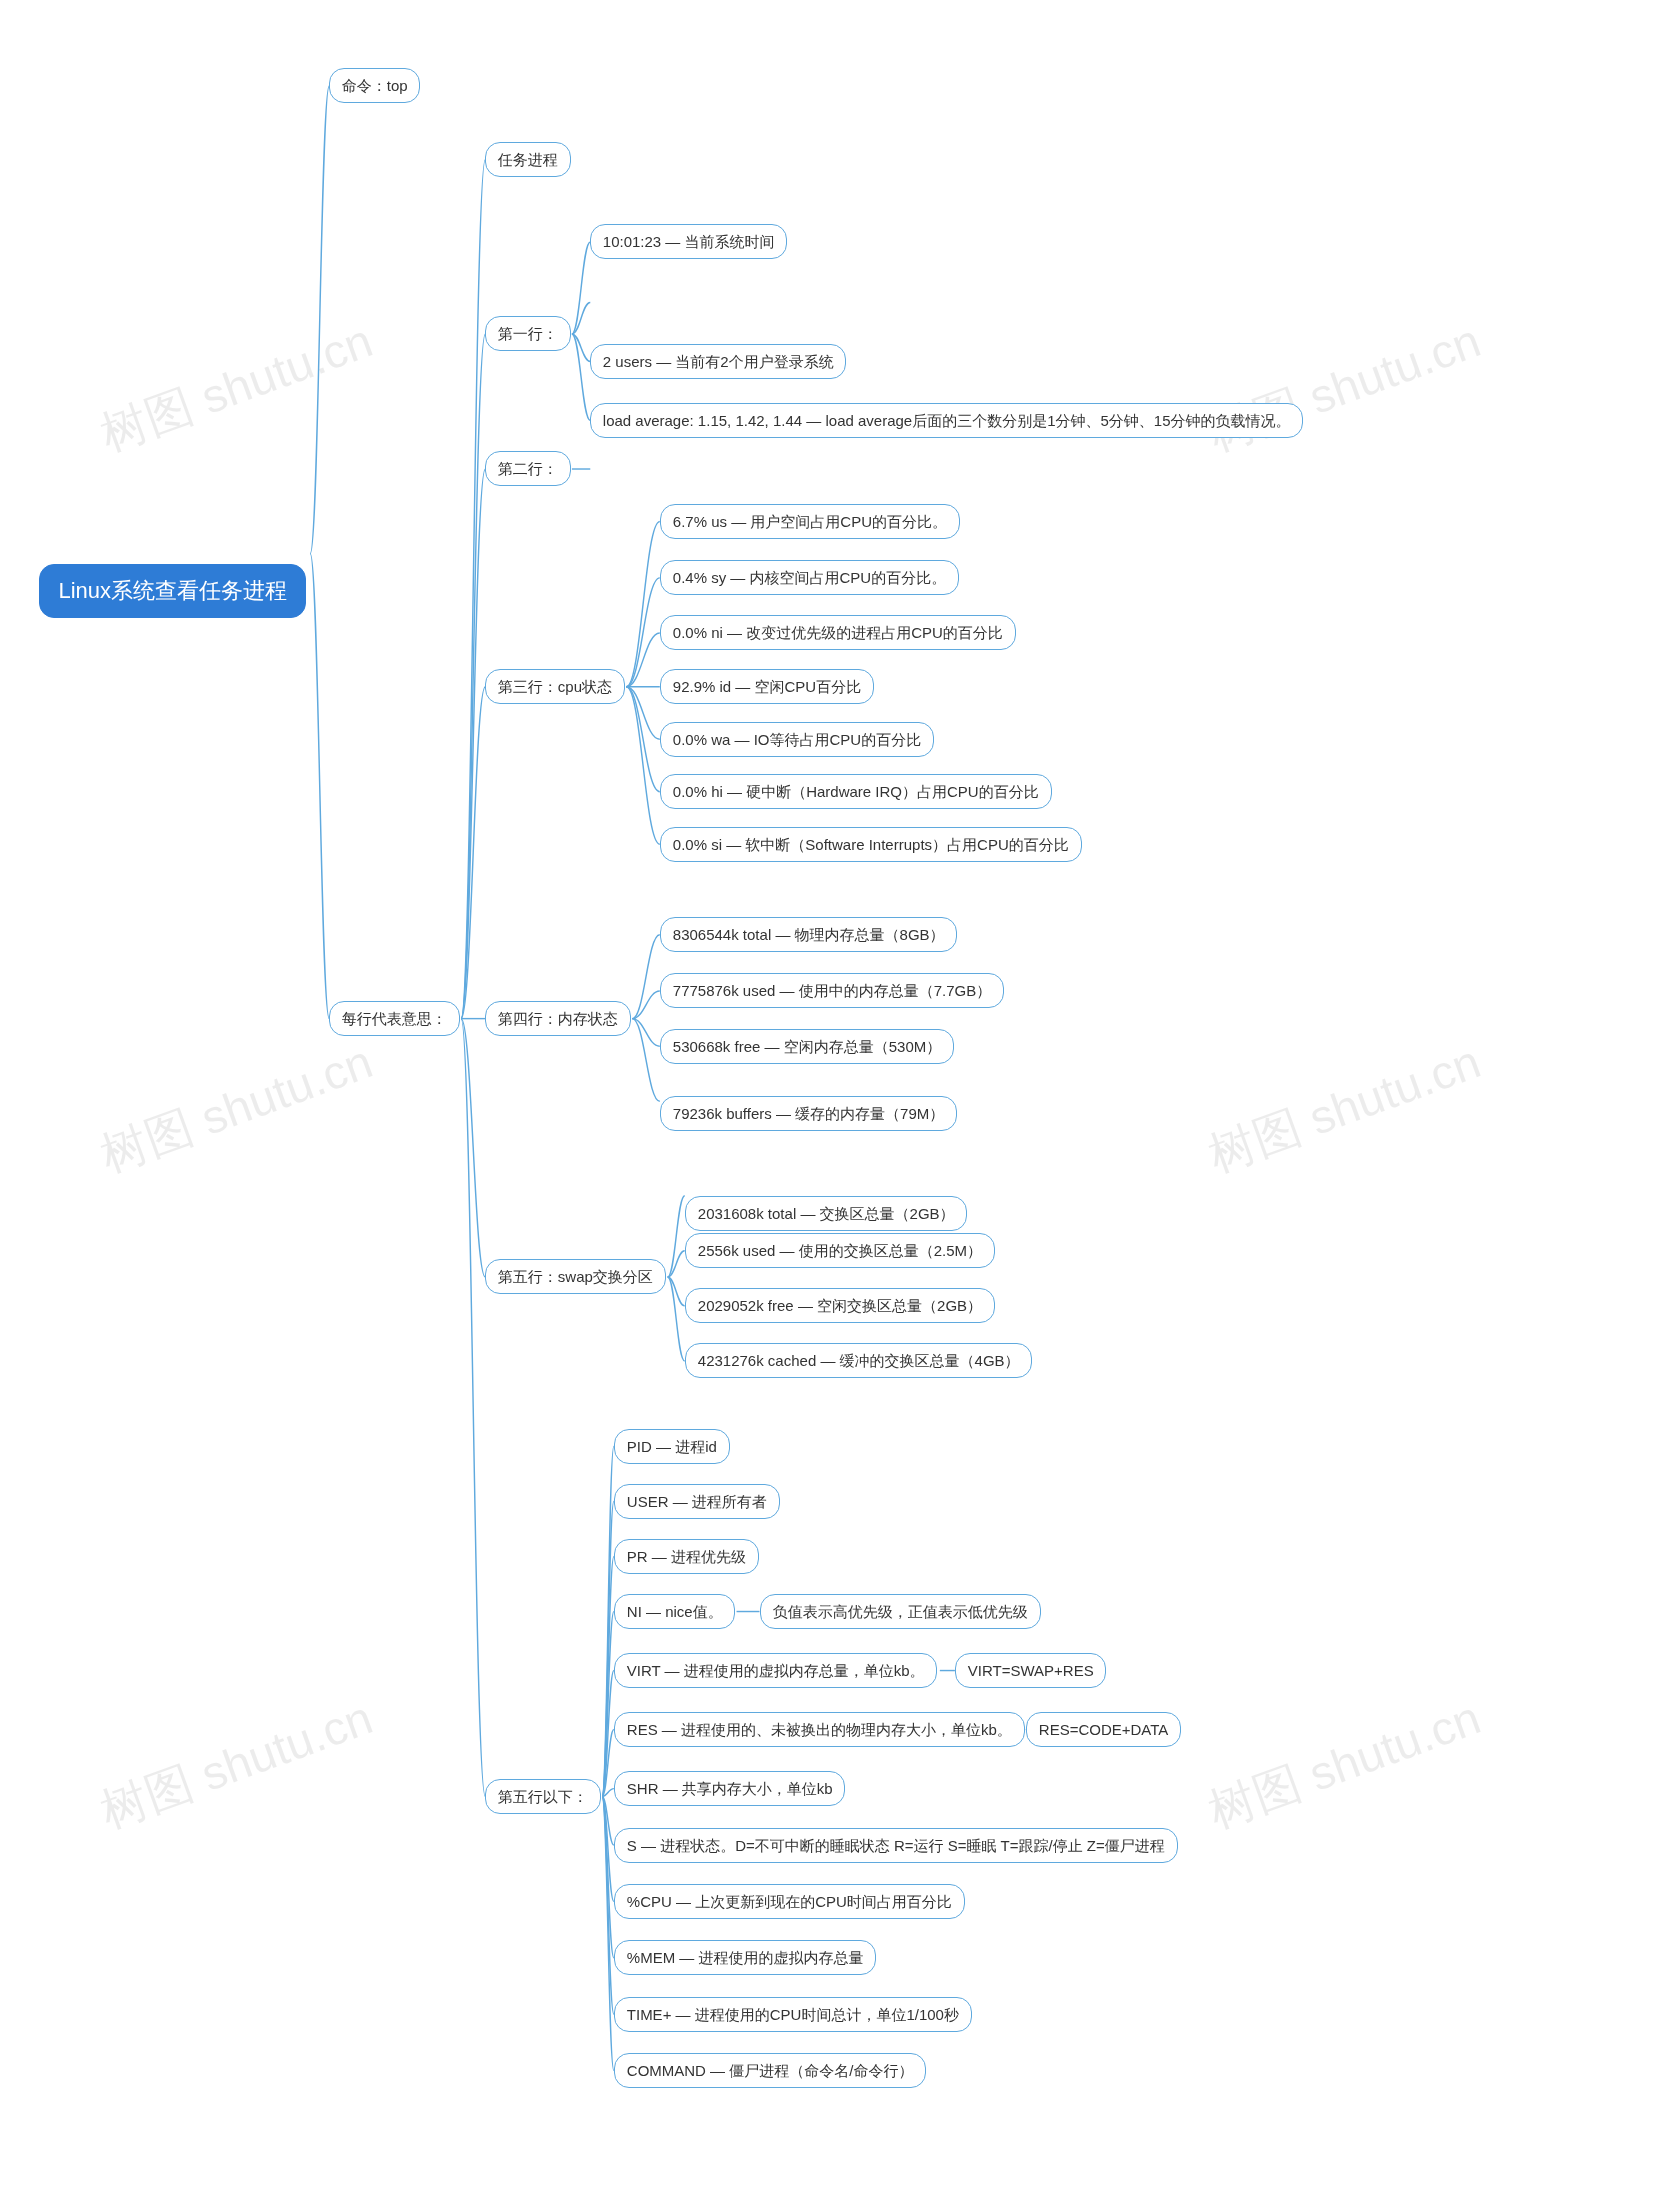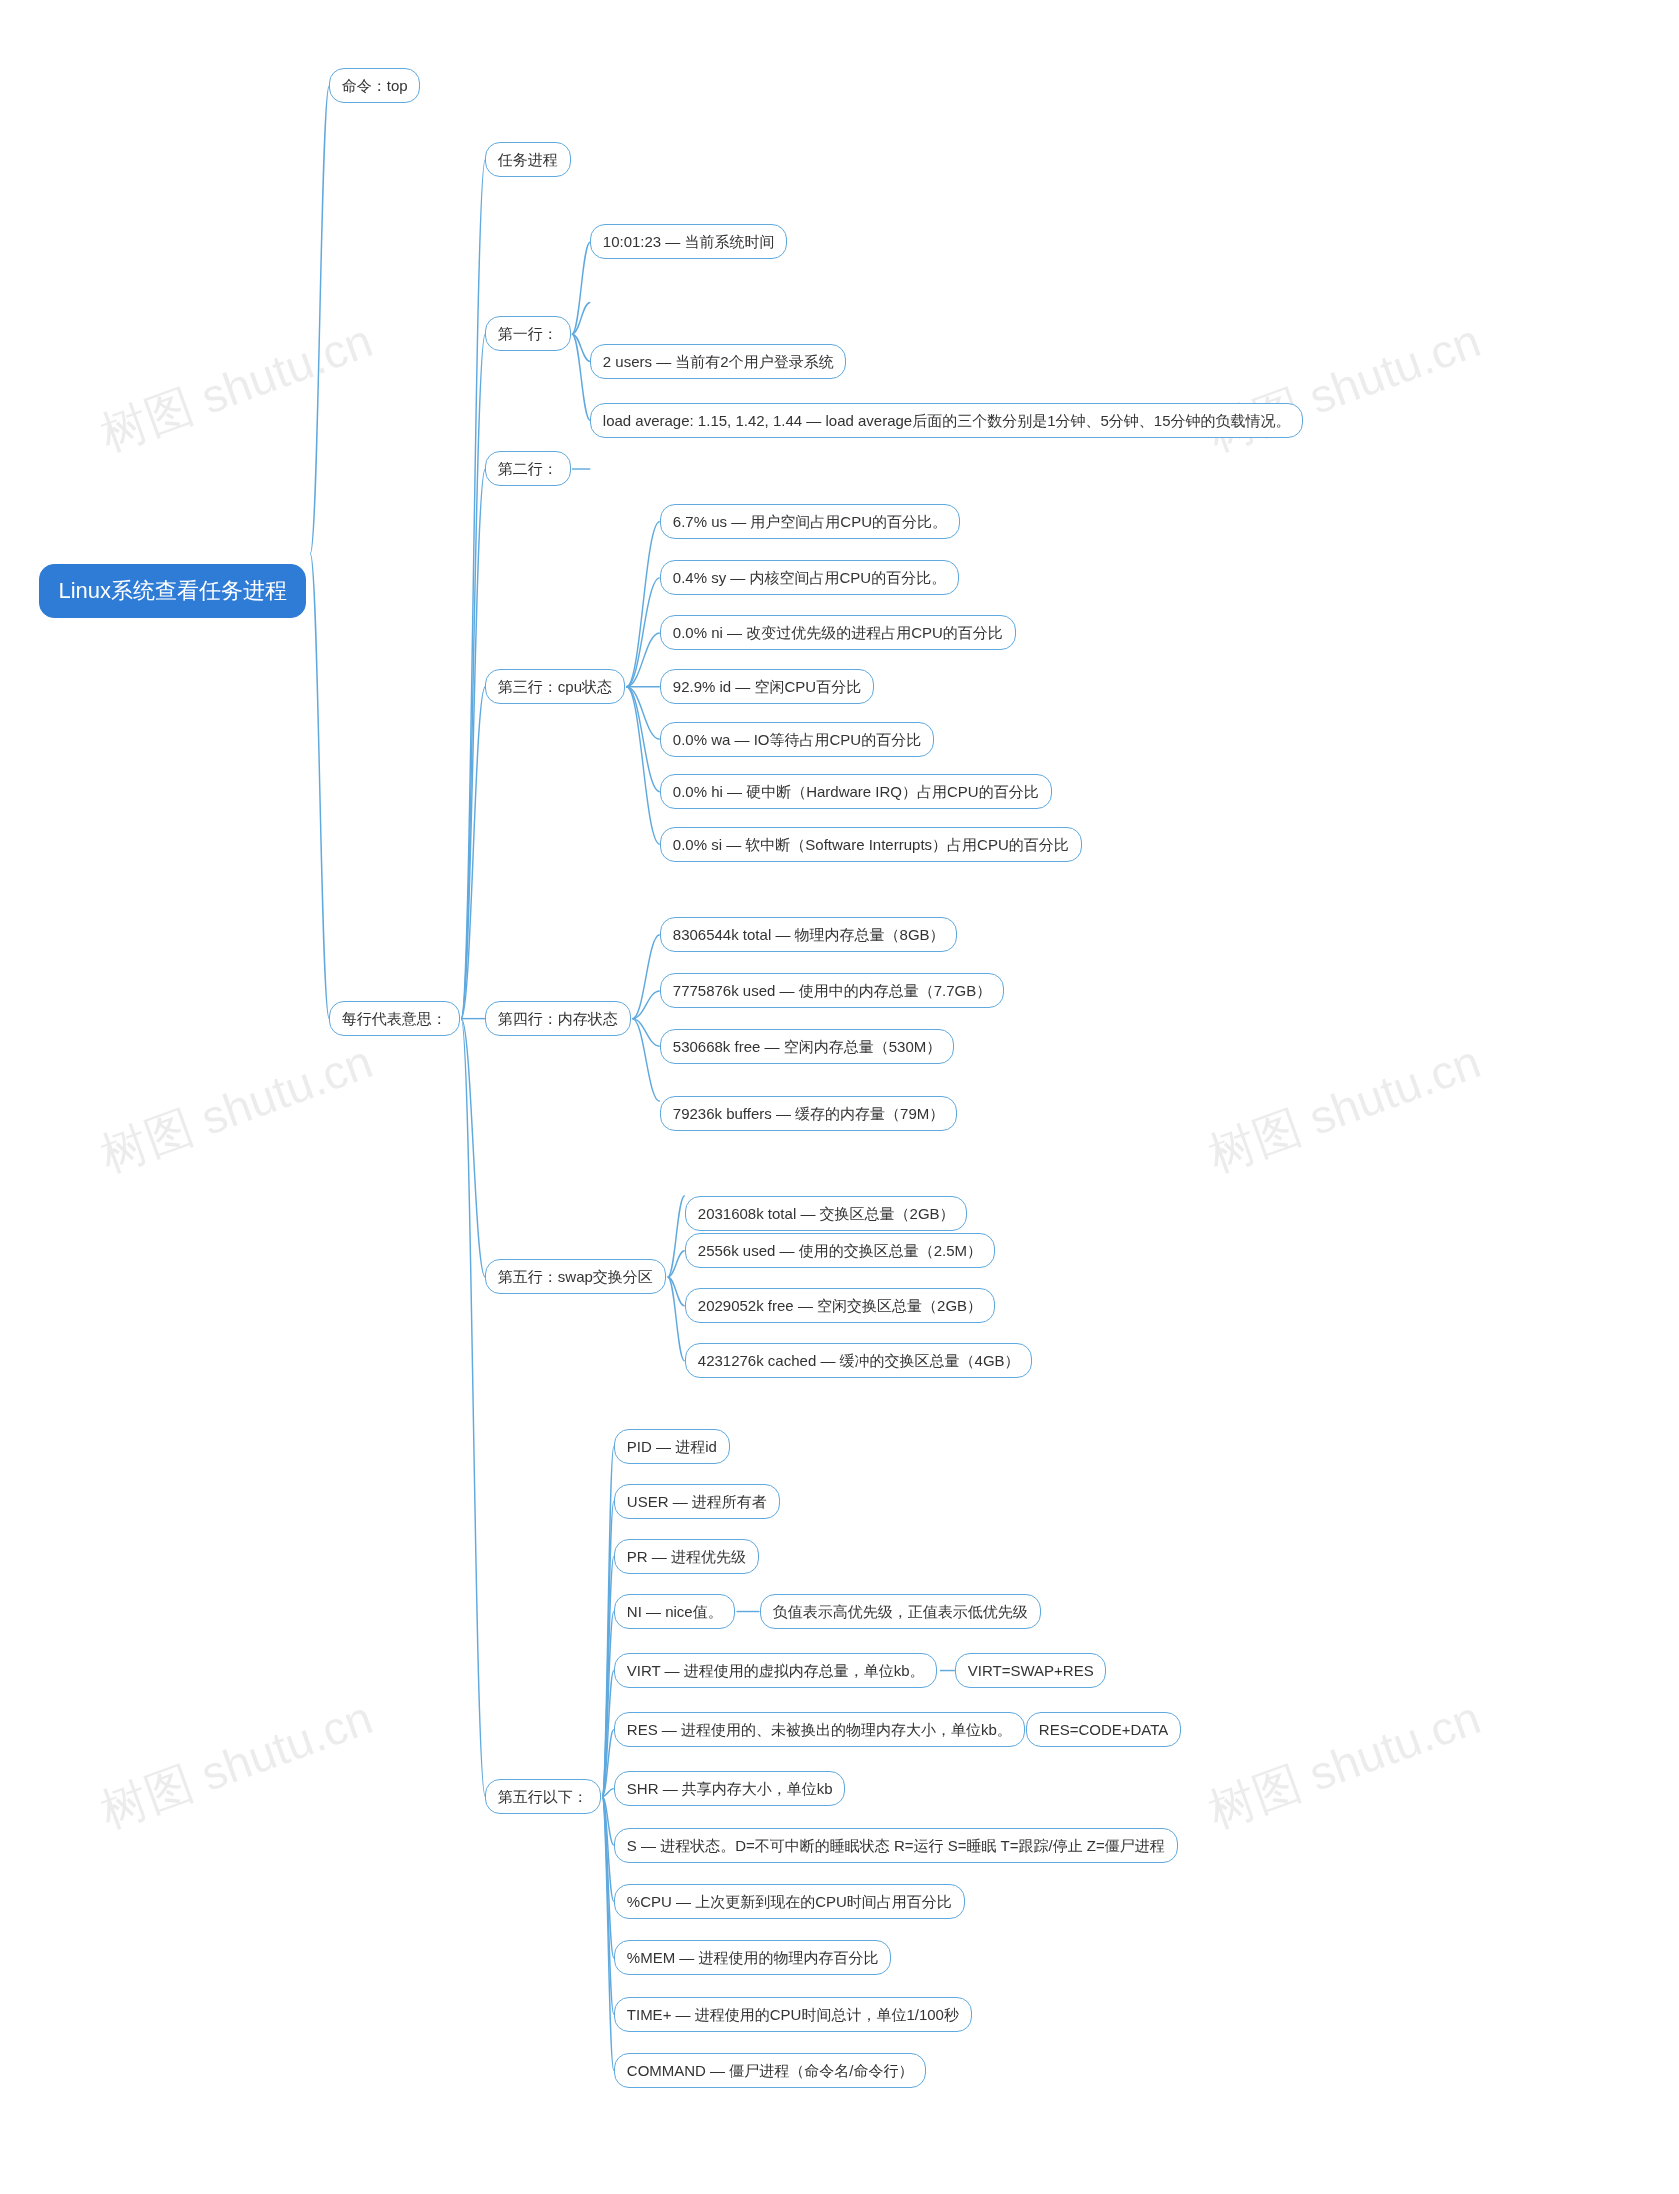--- a/index.html
+++ b/index.html
@@ -163,18 +163,18 @@
   <div class="node" id="l-r6-3" style="left:614px; top:1539px;">PR — 进程优先级</div>
   <div class="node" id="l-r6-4" style="left:614px; top:1594px;">NI — nice值。</div>
   <div class="node" id="l-r6-4b" style="left:760px; top:1594px;">负值表示高优先级，正值表示低优先级</div>
   <div class="node" id="l-r6-5" style="left:614px; top:1653px;">VIRT — 进程使用的虚拟内存总量，单位kb。</div>
   <div class="node" id="l-r6-5b" style="left:955px; top:1653px;">VIRT=SWAP+RES</div>
   <div class="node" id="l-r6-6" style="left:614px; top:1712px;">RES — 进程使用的、未被换出的物理内存大小，单位kb。</div>
   <div class="node" id="l-r6-6b" style="left:1026px; top:1712px;">RES=CODE+DATA</div>
   <div class="node" id="l-r6-7" style="left:614px; top:1771px;">SHR — 共享内存大小，单位kb</div>
   <div class="node" id="l-r6-8" style="left:614px; top:1828px;">S — 进程状态。D=不可中断的睡眠状态 R=运行 S=睡眠 T=跟踪/停止 Z=僵尸进程</div>
   <div class="node" id="l-r6-9" style="left:614px; top:1884px;">%CPU — 上次更新到现在的CPU时间占用百分比</div>
-  <div class="node" id="l-r6-10" style="left:614px; top:1940px;">%MEM — 进程使用的物理内存百分比</div>
+  <div class="node" id="l-r6-10" style="left:614px; top:1940px;">%MEM — 进程使用的虚拟内存总量</div>
   <div class="node" id="l-r6-11" style="left:614px; top:1997px;">TIME+ — 进程使用的CPU时间总计，单位1/100秒</div>
   <div class="node" id="l-r6-12" style="left:614px; top:2053px;">COMMAND — 僵尸进程（命令名/命令行）</div>
 
 </div>
 
 
 </body></html>

